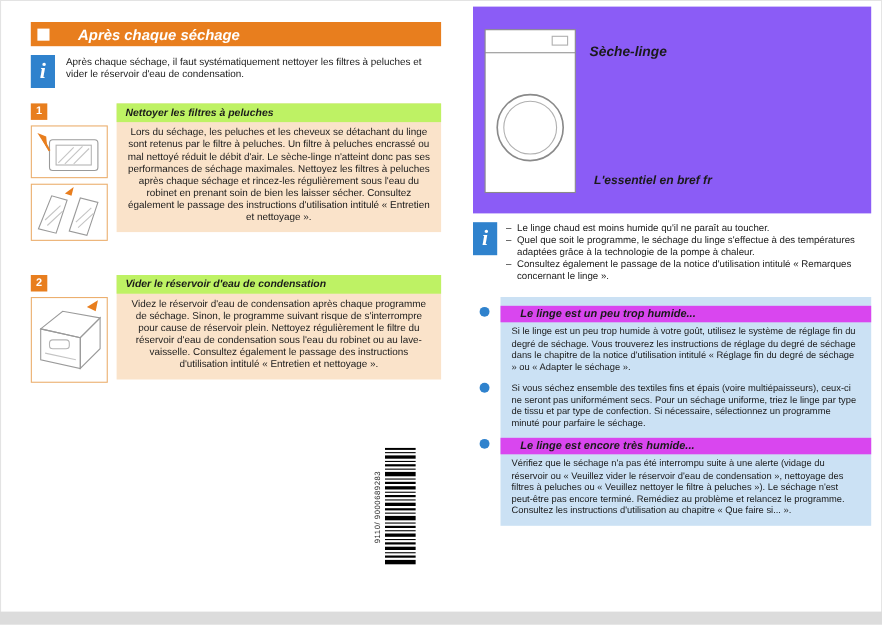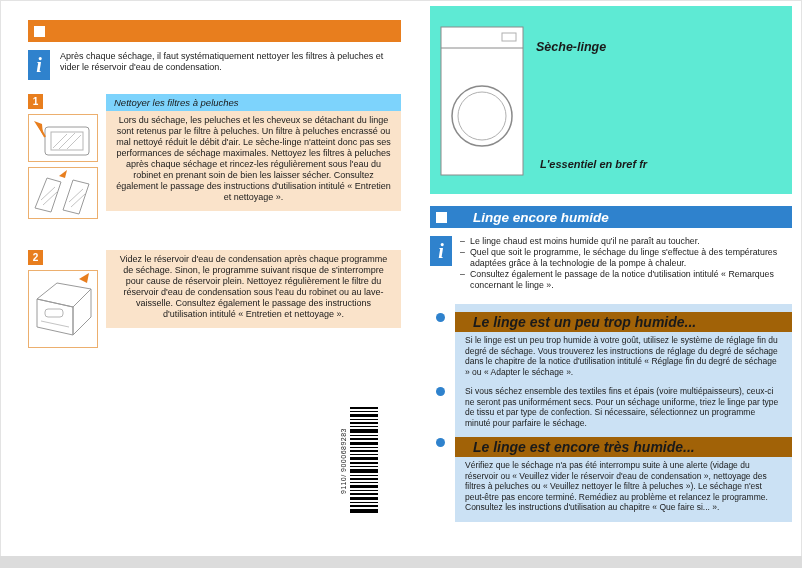--- a/index.html
+++ b/index.html
@@ -24,70 +24,71 @@
   .info-row .txt{font-size:9px;line-height:11px;padding-top:1px;}
 
   .step{display:flex;margin-top:14px;}
   .step-rail{width:78px;flex:none;}
   .badge{width:15px;height:15px;background:#e87e1e;color:#fff;font-weight:bold;
          font-size:10px;display:flex;align-items:center;justify-content:center;
          margin-bottom:5px;}
   .fig{width:70px;background:#fff;border:1px solid #ecaf6e;margin-bottom:5px;
        box-sizing:border-box;}
   .step-text{flex:1;background:#fae3ca;align-self:flex-start;}
-  .step-title{background:#7dd3fc;font-weight:normal;font-style:italic;
+  .step-title{background:#bef264;font-weight:bold;font-style:italic;
               font-size:9.5px;padding:3px 8px;}
   .step-body{font-size:9px;line-height:11px;padding:4px 8px 8px 8px;text-align:center;}
 
   .note{margin-top:34px;font-size:9px;line-height:11px;width:372px;}
 
   .barcode-wrap{position:absolute;left:340px;top:406px;height:110px;display:flex;
                 align-items:center;gap:3px;}
   .bc-text{writing-mode:vertical-rl;transform:rotate(180deg);font-size:7px;
            color:#222;letter-spacing:.5px;}
 
   
   .right-col{position:absolute;left:430px;top:6px;width:362px;}
-  .cover{position:relative;height:188px;background:#5eead4;}
+  .cover{position:relative;height:188px;background:#8b5cf6;}
   .cover-product{position:absolute;left:106px;top:34px;font-weight:bold;
                  font-style:italic;font-size:12.5px;}
   .cover-sub{position:absolute;left:110px;top:152px;font-weight:bold;
              font-style:italic;font-size:11px;}
   .dryer{position:absolute;left:10px;top:20px;}
 
   .r-intro{font-size:8.5px;line-height:10.5px;margin-top:8px;}
   .r-bar{margin-top:12px;}
   .r-info{display:flex;gap:8px;margin-top:8px;}
   .r-info .items{flex:1;font-size:8.8px;line-height:11px;}
   .r-item{display:flex;}
   .r-item .mk{width:10px;flex:none;}
   .r-item .tx{flex:1;}
 
   .tips{position:relative;margin-top:13px;margin-left:25px;background:#cbe1f4;
         padding:8px 10px 8px 10px;}
   .tip{position:relative;margin-bottom:9px;}
   .tip:last-child{margin-bottom:1px;}
   .tip-dot{position:absolute;left:-29px;top:1px;width:9px;height:9px;
            border-radius:50%;background:#2f82cd;}
-  .tip-title{font-weight:bold;font-style:italic;font-size:14px;
-             background:#a16207;margin:0 -10px 3px -10px;padding:2px 20px 2px 18px;}
+  .tip-title{font-weight:bold;font-style:italic;font-size:10px;
+             background:#d946ef;margin:0 -10px 3px -10px;padding:2px 20px 2px 18px;}
   .tip-body{font-size:8.5px;line-height:10.5px;}
 
   .footer-bar{position:absolute;left:0;right:0;bottom:0;height:12px;background:#dcdcdc;}
   svg{display:block;}
 </style>
 </head>
 <body>
 
 <div class="page">
 
   <div class="left-col">
 
     <div class="bar orange">
       <span class="sq"></span>
+      <span class="t">Après chaque séchage</span>
     </div>
 
     <div class="info-row">
       <div class="iicon">i</div>
       <div class="txt">Après chaque séchage, il faut systématiquement nettoyer les filtres à peluches et vider le réservoir d'eau de condensation.</div>
     </div>
 
     <div class="step">
       <div class="step-rail">
         <div class="badge">1</div>
@@ -128,20 +129,21 @@
             <path d="M8,28 L28,12 L62,18 L44,36 Z" fill="none" stroke="#9a9a9a"></path>
             <path d="M8,28 L44,36 L44,64 L8,56 Z" fill="none" stroke="#9a9a9a"></path>
             <path d="M44,36 L62,18 L62,46 L44,64 Z" fill="none" stroke="#9a9a9a"></path>
             <rect x="16" y="38" width="18" height="8" rx="3" fill="none" stroke="#b5b5b5"></rect>
             <line x1="12" y1="50" x2="40" y2="56" stroke="#c4c4c4"></line>
             <path d="M50,8 L60,2 L58,12 Z" fill="#e87e1e"></path>
           </svg>
         </div>
       </div>
       <div class="step-text">
+        <div class="step-title">Vider le réservoir d'eau de condensation</div>
         <div class="step-body">Videz le réservoir d'eau de condensation après chaque programme de séchage. Sinon, le programme suivant risque de s'interrompre pour cause de réservoir plein. Nettoyez régulièrement le filtre du réservoir d'eau de condensation sous l'eau du robinet ou au lave-vaisselle. Consultez également le passage des instructions d'utilisation intitulé « Entretien et nettoyage ».</div>
       </div>
     </div>
 
   </div>
 
   <div class="barcode-wrap">
     <div class="bc-text">9110/ 9000689283</div>
     <svg width="28" height="108" viewBox="0 0 28 108">
       <g fill="#000">
@@ -186,24 +188,20 @@
           <rect x="62" y="7" width="14" height="8" fill="none" stroke="#b0b0b0"></rect>
           <circle cx="42" cy="90" r="30" fill="none" stroke="#8a8a8a" stroke-width="1.5"></circle>
           <circle cx="42" cy="90" r="24" fill="none" stroke="#b0b0b0"></circle>
         </svg>
       </div>
       <div class="cover-product">Sèche-linge</div>
       <div class="cover-sub">L'essentiel en bref fr</div>
     </div>
 
 
-    <div class="bar blue r-bar">
-      <span class="sq"></span>
-      <span class="t">Linge encore humide</span>
-    </div>
 
     <div class="r-info">
       <div class="iicon">i</div>
       <div class="items">
         <div class="r-item">
           <span class="mk">–</span>
           <span class="tx">Le linge chaud est moins humide qu'il ne paraît au toucher.</span>
         </div>
         <div class="r-item">
           <span class="mk">–</span>

